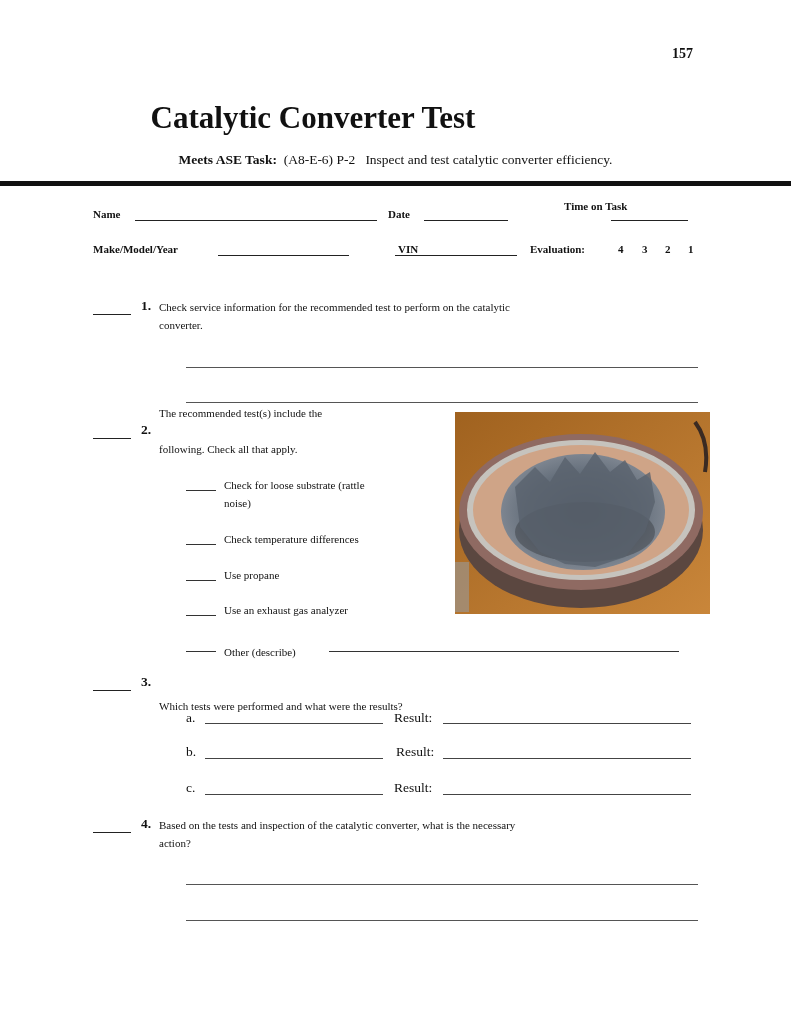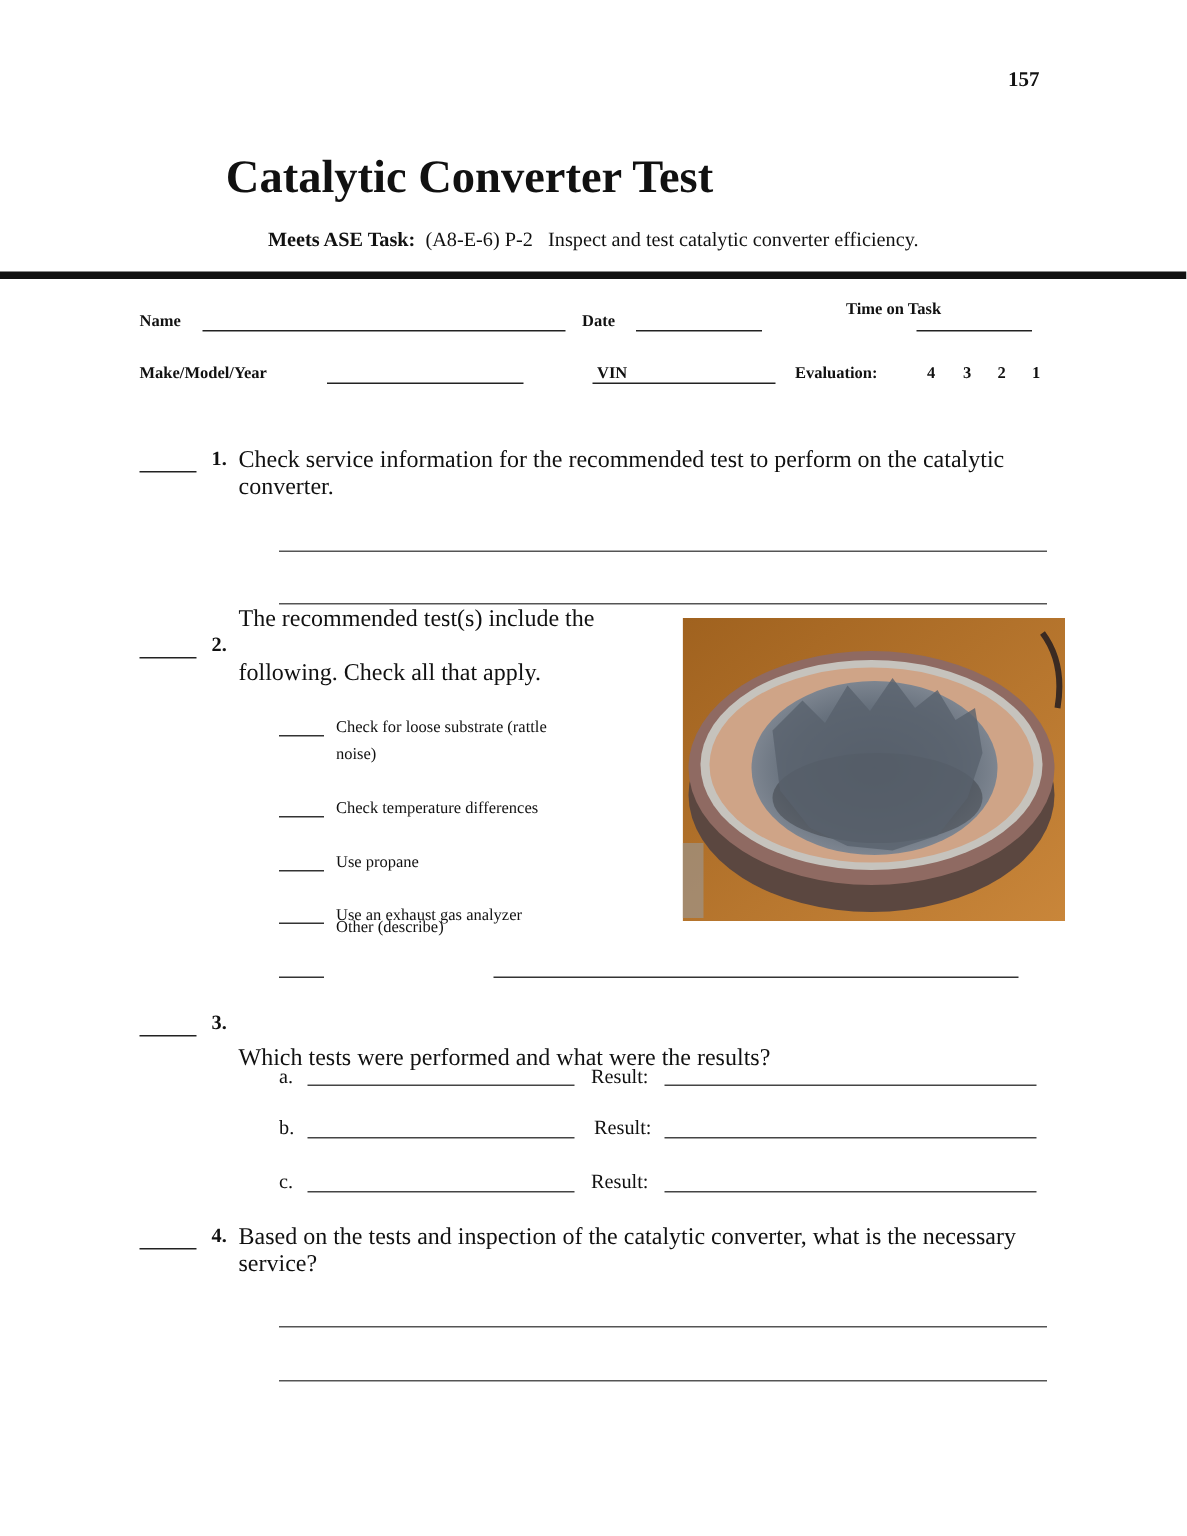--- a/index.html
+++ b/index.html
@@ -8,21 +8,21 @@
   .abs { position: absolute; }
   .page-num { left: 672px; top: 46px; font-size: 14px; font-weight: bold; }
   .title { left: 0; width: 626px; top: 100px; text-align: center; font-size: 31px; font-weight: bold; }
   .subtitle { left: 0; width: 791px; top: 152px; text-align: center; font-size: 13.5px; }
   .subtitle b { font-weight: bold; }
   .rule { left: 0; top: 181px; width: 791px; height: 5px; background: #111; }
   .fld { font-size: 11px; font-weight: bold; white-space: nowrap; }
   .blank { display: inline-block; border-bottom: 1px solid #222; height: 12px; vertical-align: baseline; }
   .q-blank { width: 38px; border-bottom: 1.5px solid #222; height: 1px; }
   .qnum { font-weight: bold; font-size: 13.5px; }
-  .qtext { font-size: 16px; line-height: 18px; }
+  .qtext { font-size: 11px; line-height: 18px; }
   .hline { height: 1px; background: #555; }
   .opt { font-size: 11px; line-height: 18px; }
   .opt-blank { width: 30px; height: 1px; background: #333; }
   .photo { left: 455px; top: 412px; width: 255px; height: 202px; overflow: hidden; }
   .lbl { font-size: 13.5px; }
 </style>
 </head>
 <body>
 
 <div class="abs page-num">157</div>
@@ -72,21 +72,21 @@
 <div class="abs opt-blank" style="left:186px;top:544px;"></div>
 <div class="abs opt" style="left:224px;top:530px;">Check temperature differences</div>
 
 <div class="abs opt-blank" style="left:186px;top:580px;"></div>
 <div class="abs opt" style="left:224px;top:566px;">Use propane</div>
 
 <div class="abs opt-blank" style="left:186px;top:615px;"></div>
 <div class="abs opt" style="left:224px;top:601px;">Use an exhaust gas analyzer</div>
 
 <div class="abs opt-blank" style="left:186px;top:651px;"></div>
-<div class="abs opt" style="left:224px;top:609px;">Other (describe)</div>
+<div class="abs opt" style="left:224px;top:643px;">Other (describe)</div>
 <div class="abs hline" style="left:329px;top:651px;width:350px;background:#333;"></div>
 
 <div class="abs photo">
   <svg width="255" height="202" viewBox="0 0 255 202">
     <defs>
       <linearGradient id="tbl" x1="0" y1="0" x2="1" y2="1">
         <stop offset="0" stop-color="#a0621f"></stop>
         <stop offset="1" stop-color="#c9863a"></stop>
       </linearGradient>
       <radialGradient id="clog" cx="0.5" cy="0.5" r="0.5">
@@ -123,15 +123,15 @@
 <div class="abs hline" style="left:443px;top:758px;width:248px;background:#444;"></div>
 
 <div class="abs lbl" style="left:186px;top:780px;">c.</div>
 <div class="abs hline" style="left:205px;top:794px;width:178px;background:#444;"></div>
 <div class="abs lbl" style="left:394px;top:780px;">Result:</div>
 <div class="abs hline" style="left:443px;top:794px;width:248px;background:#444;"></div>
 
 <div class="abs q-blank" style="left:93px;top:831px;"></div>
 <div class="abs qnum" style="left:141px;top:816px;">4.</div>
 <div class="abs qtext" style="left:159px;top:816px;">Based on the tests and inspection of the catalytic converter, what is the necessary</div>
-<div class="abs qtext" style="left:159px;top:834px;">service?</div>
+<div class="abs qtext" style="left:159px;top:834px;">action?</div>
 <div class="abs hline" style="left:186px;top:884px;width:512px;"></div>
 <div class="abs hline" style="left:186px;top:920px;width:512px;"></div>
 
 </body></html>

